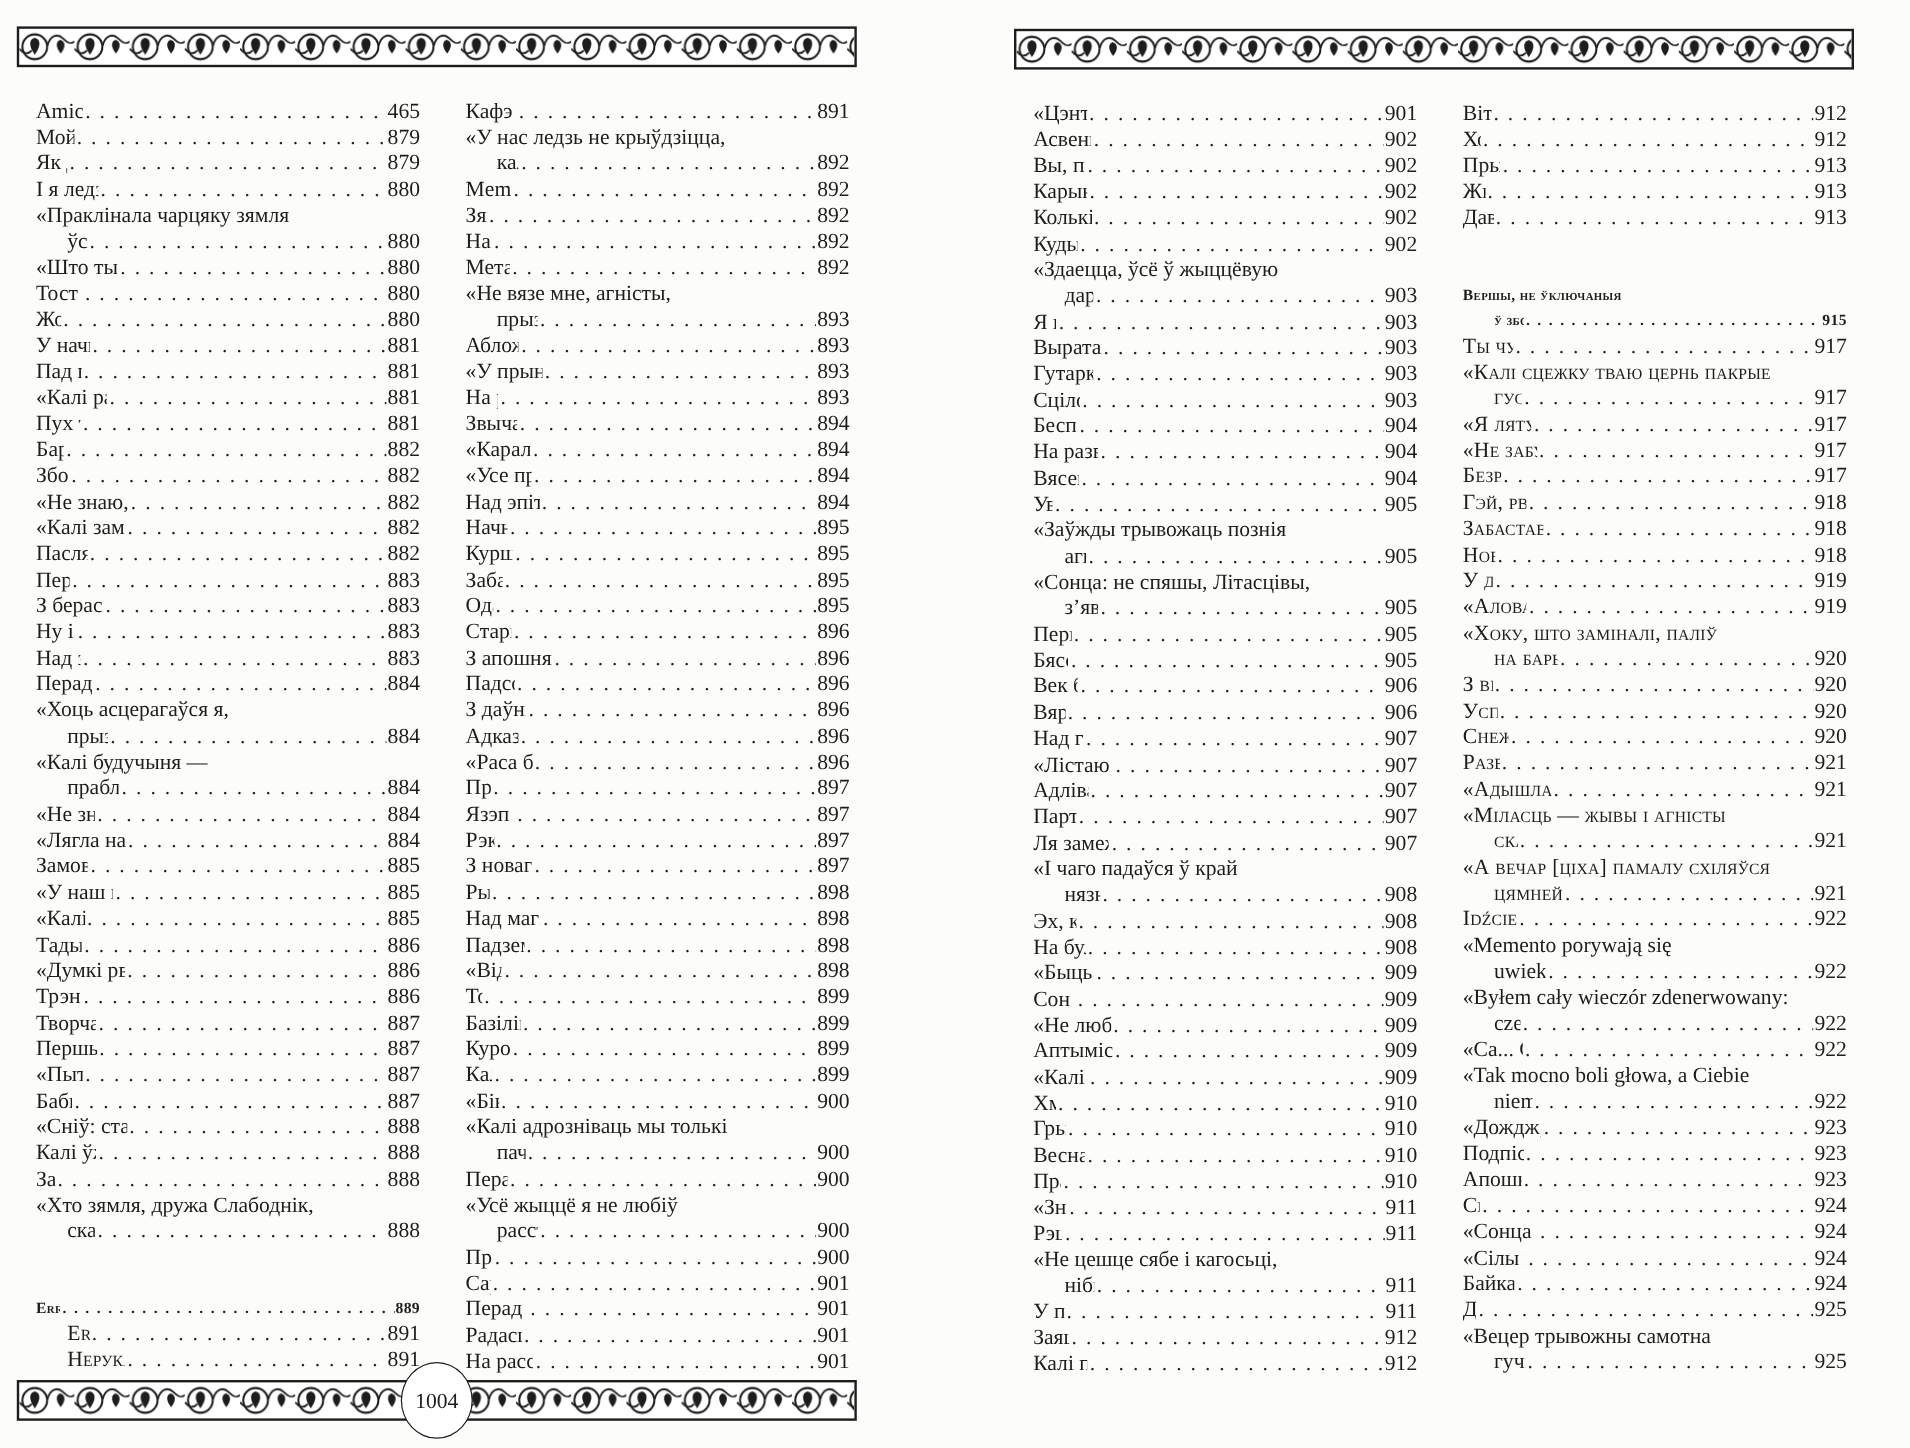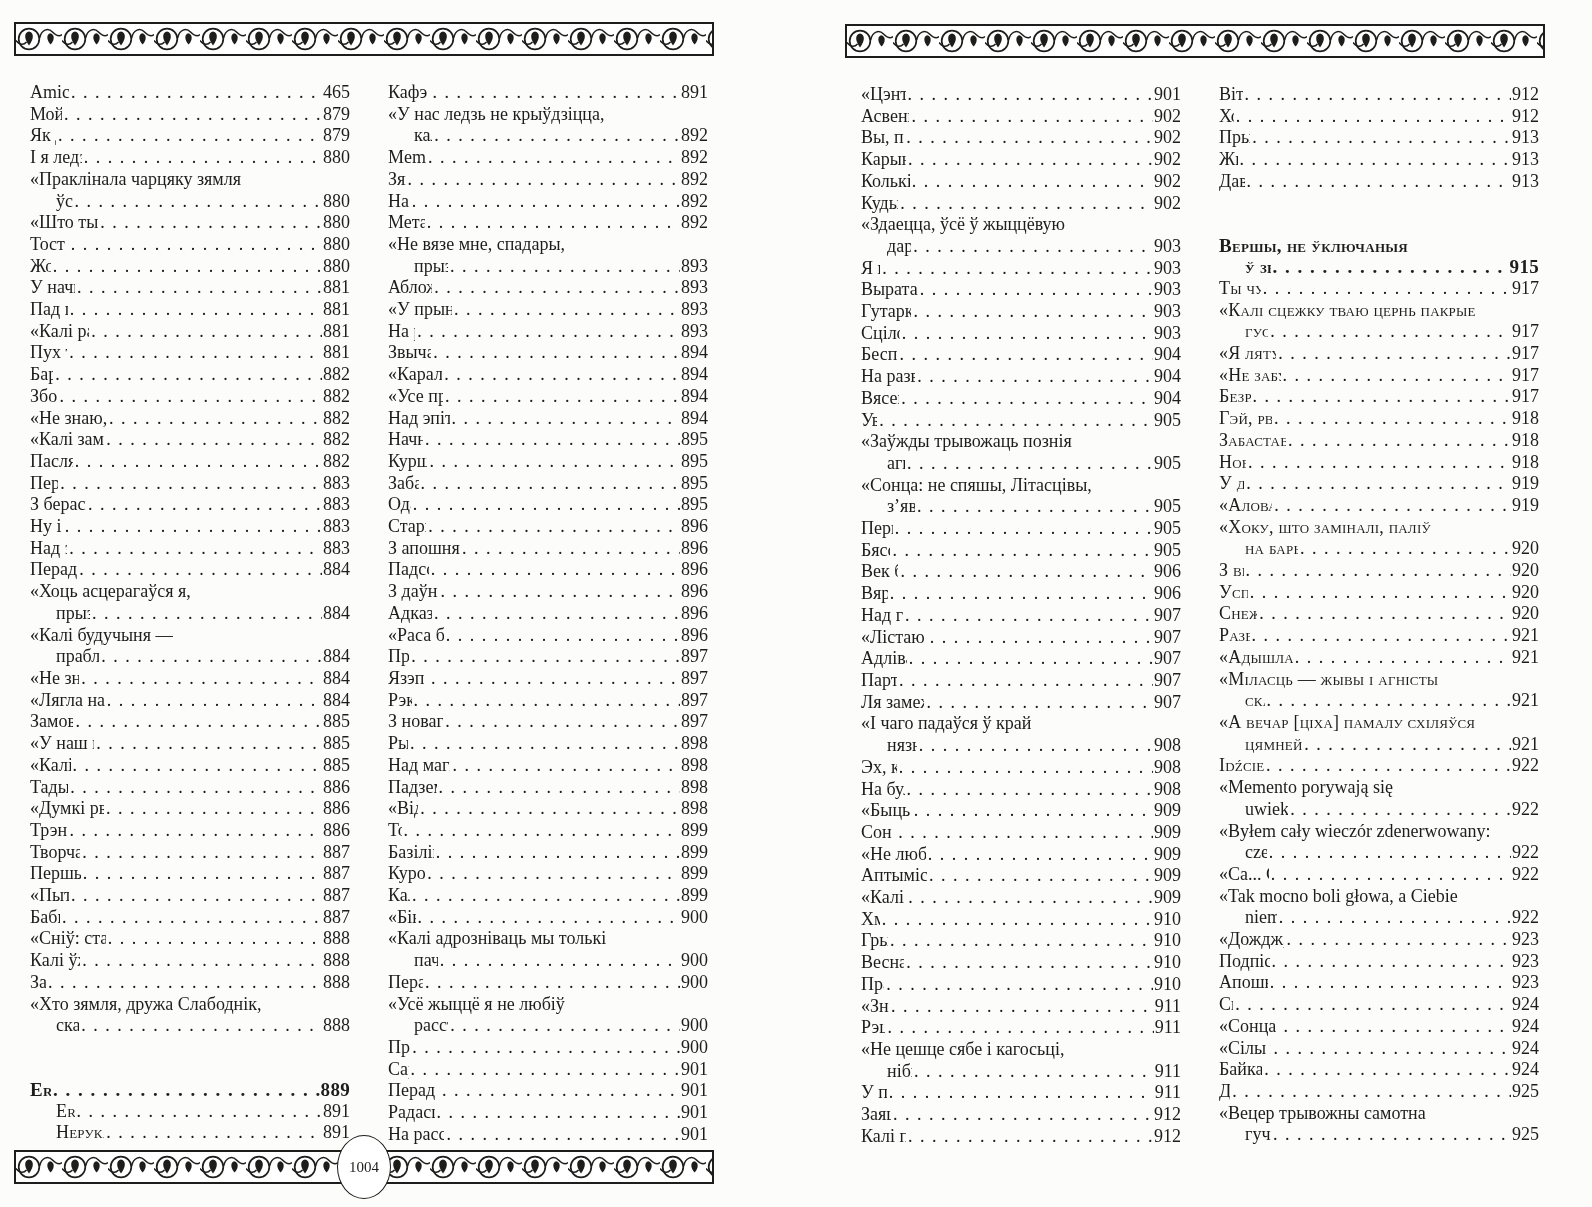--- a/index.html
+++ b/index.html
@@ -45,32 +45,32 @@
     flex:1 1 auto;min-width:10px;overflow:hidden;
     white-space:nowrap;margin:0 1px 0 2px;
   }
   .line .dots::after{
     content:". . . . . . . . . . . . . . . . . . . . . . . . . . . . . . . . . . . . . . . . . . . . . . . . . . . . . . . . . . . .";
     letter-spacing:1.5px;
   }
   .line .pg{flex:0 0 auto;}
   .line.ind{padding-left:26px;}
   .line.sc .txt{font-variant:small-caps;letter-spacing:.2px;}
-  .line.hdr{font-variant:small-caps;font-weight:600;font-size:19px;letter-spacing:.3px;}
+  .line.hdr{font-variant:small-caps;font-weight:600;font-size:13px;letter-spacing:.3px;}
   .gap{height:42px;}
   .pagenum-oval{
     position:absolute;left:50%;top:50%;
     transform:translate(-50%,-50%);
     background:#ffffff;
     border:1.7px solid #1d1d1b;
     border-radius:50%;
     padding:18px 11px;
     height:26px;
     display:flex;align-items:center;justify-content:center;
-    font-size:15px;
+    font-size:18px;
     z-index:2;
   }
 </style>
 </head>
 <body>
 
 <svg class="defs-svg" aria-hidden="true">
   <defs>
     <pattern id="vine" width="46" height="30" patternUnits="userSpaceOnUse">
       <circle cx="13" cy="15" r="10.3" fill="none" stroke="#1d1d1b" stroke-width="1.7"></circle>
@@ -349,21 +349,21 @@
             <span class="txt">На полі</span>
             <span class="dots"></span>
             <span class="pg">892</span>
           </div>
           <div class="line">
             <span class="txt">Метамарфоза</span>
             <span class="dots"></span>
             <span class="pg">892</span>
           </div>
           <div class="line">
-            <span class="txt">«Не вязе мне, спадары,</span>
+            <span class="txt">«Не вязе мне, агністы,</span>
           </div>
           <div class="line ind">
             <span class="txt">прызнацца...»</span>
             <span class="dots"></span>
             <span class="pg">893</span>
           </div>
           <div class="line">
             <span class="txt">Абложны дождж</span>
             <span class="dots"></span>
             <span class="pg">893</span>

